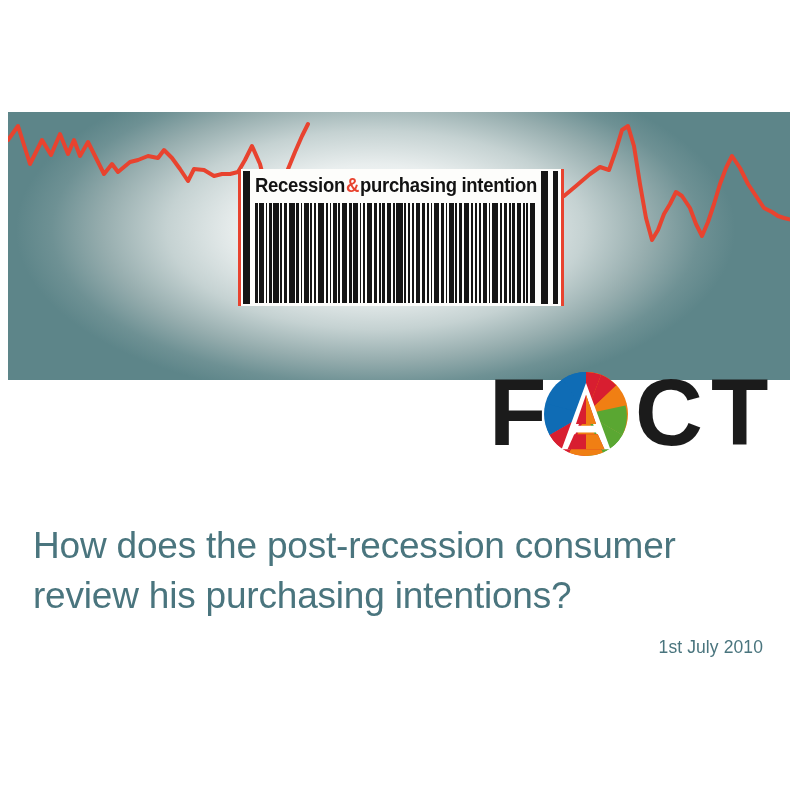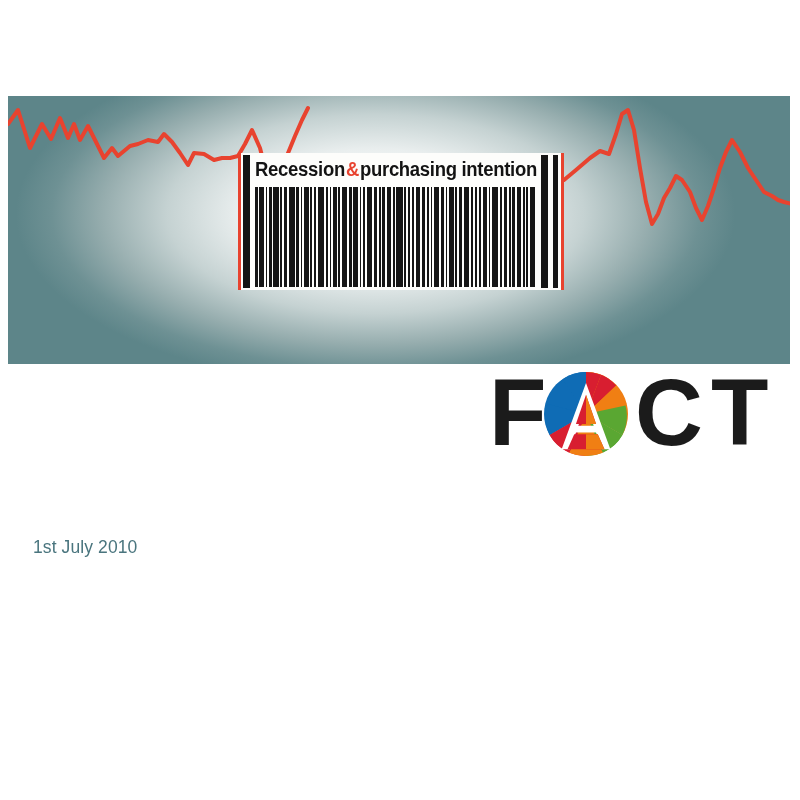--- a/index.html
+++ b/index.html
@@ -13,21 +13,21 @@
     position: relative;
     overflow: hidden;
     font-family: "Liberation Sans", sans-serif;
     -webkit-font-smoothing: antialiased;
   }
 
   
   #banner {
     position: absolute;
     left: 8px;
-    top: 96px;
+    top: 112px;
     width: 782px;
     height: 268px;
     overflow: hidden;
     background:
       radial-gradient(ellipse 46% 64% at 47% 44%,
         #ffffff 0%,
         #fbfcfc 18%,
         #e9eeee 38%,
         #c5d2d2 58%,
         #96adae 76%,
@@ -174,20 +174,21 @@
     color: #4a757e;
     margin: 0;
     letter-spacing: -0.2px;
   }
   #page-date {
     margin-top: 16px;
     font-family: "Liberation Sans", sans-serif;
     font-size: 17.5px;
     color: #4a757e;
     letter-spacing: 0.1px;
+    text-align: right;
   }
 </style>
 </head>
 <body>
 
 <div id="banner">
 
   <svg id="banner-chart" viewBox="0 0 782 268" preserveAspectRatio="none" xmlns="http://www.w3.org/2000/svg">
     <g fill="none" stroke="#e8432f" stroke-width="4" stroke-linejoin="round" stroke-linecap="round">
       <polyline id="line-left" points="0,28 10,14 22,52 34,28 43,43 52,22 60,42 66,28 72,44 80,30 89,48 96,62 104,52 110,60 122,50 130,48 140,44 150,46 156,38 164,46 172,57 180,69 186,57 196,58 206,64 214,62 222,62 230,60 237,48 244,34 252,52 258,76 264,86 270,78 278,62 287,40 294,24 300,12"></polyline>
@@ -314,14 +315,15 @@
       </g>
     </svg>
 
     <span class="fact-letter" id="letter-C">C</span>
     <span class="fact-letter" id="letter-T">T</span>
   </div>
 
 </div>
 
 <div id="title-block">
+  <h1 id="page-title">How does the post-recession consumer review his purchasing intentions?</h1>
   <div id="page-date">1st July 2010</div>
 </div>
 
 </body></html>

